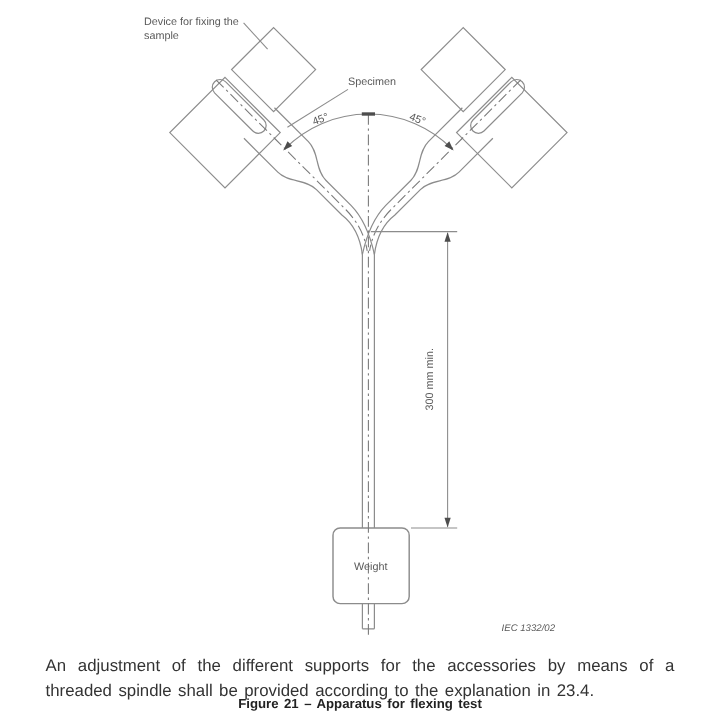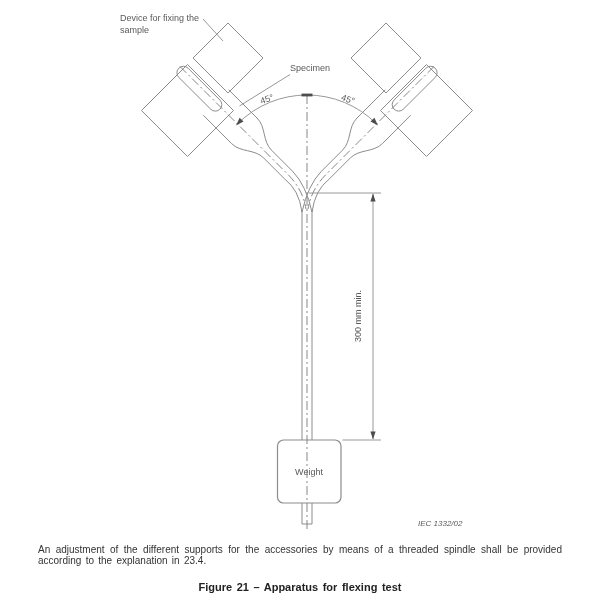--- a/index.html
+++ b/index.html
@@ -14,21 +14,21 @@
   .ln   { fill:none; stroke:var(--line,#8c8c8c); stroke-width:1; }
   .thin { fill:none; stroke:var(--line,#8c8c8c); stroke-width:0.9; }
   .dash { fill:none; stroke:var(--dash,#7a7a7a); stroke-width:0.9;
           stroke-dasharray:9 3 2 3; }
   .arrow{ fill:var(--arrow,#4d4d4d); stroke:none; }
   .dlabel { font-size:9px; fill:var(--label-text,#595959); }
   .iec    { font-size:8px; font-style:italic; fill:var(--label-text,#595959); }
   
   #note {
     position:absolute; left:38px; top:544px; width:524px;
-    font-size:10px; line-height:11px; color:var(--body-text,#333);
+    font-size:14px; line-height:21px; color:var(--body-text,#333);
     text-align:justify; text-justify:inter-word; word-spacing:1.5px;
   }
   #caption {
     position:absolute; left:0; top:581px; width:600px;
     font-size:11px; font-weight:bold; color:var(--caption-text,#222);
     text-align:center; word-spacing:1.5px;
   }
 </style>
 </head>
 <body>

